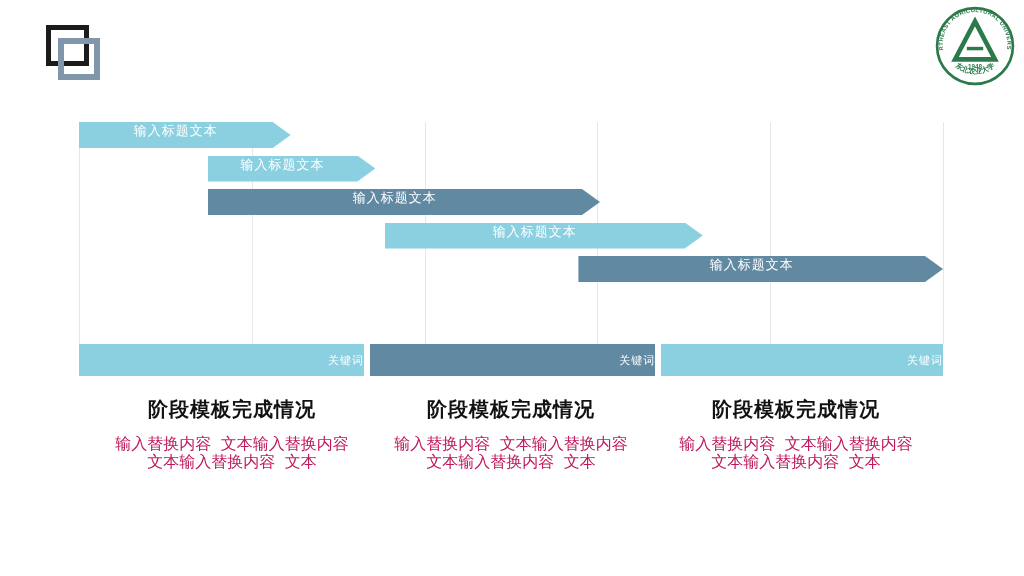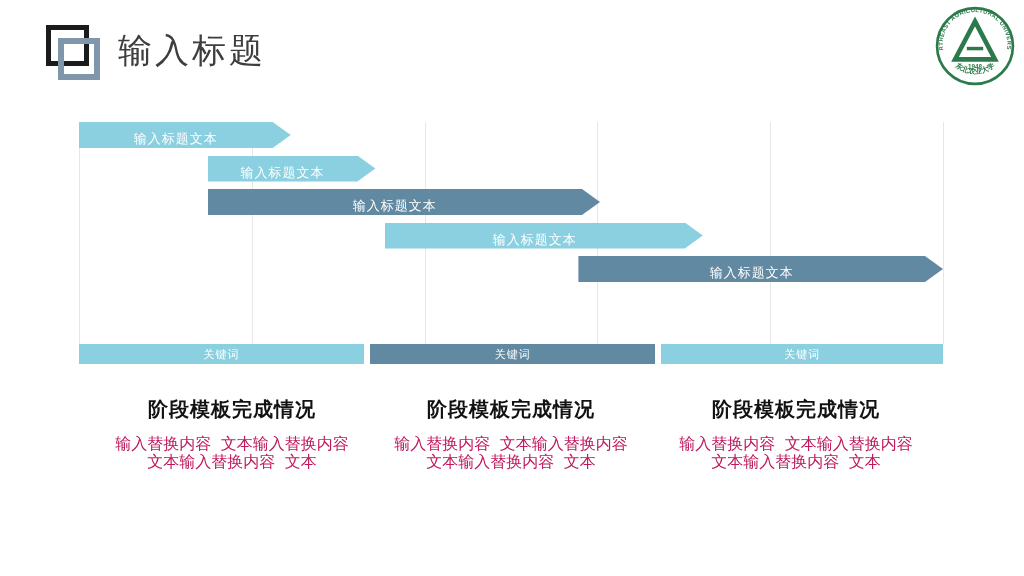--- a/index.html
+++ b/index.html
@@ -14,44 +14,43 @@
   .sq-front{position:absolute;left:12px;top:13px;width:30px;height:30px;border:6px solid #8096ab;background:transparent;}
   .page-title{position:absolute;left:118px;top:28px;font-size:34px;color:#3e3e3e;letter-spacing:3px;font-weight:400;}
   
   .seal{position:absolute;left:934px;top:5px;width:82px;height:82px;}
   
   .chart{position:absolute;left:79px;top:122px;width:864px;height:242px;}
   .gridline{position:absolute;top:0;bottom:20px;width:1px;background:#e7e7e7;}
   .gbar{
     position:absolute;height:26px;box-sizing:border-box;
     clip-path:polygon(0 0,calc(100% - 18px) 0,100% 50%,calc(100% - 18px) 100%,0 100%);
-    display:flex;align-items:flex-end;justify-content:center;padding-right:18px;
+    display:flex;align-items:flex-start;justify-content:center;padding-right:18px;
     color:#ffffff;font-size:13px;letter-spacing:1px;white-space:nowrap;
   }
   .kbar{
-    position:absolute;top:222px;height:20px;
-    display:flex;align-items:center;justify-content:center;
+    position:absolute;top:222px;height:32px;
+    display:flex;align-items:center;justify-content:flex-end;
     color:#ffffff;font-size:11px;letter-spacing:1px;
   }
   
   .stage{position:absolute;top:396px;width:260px;text-align:center;}
   .stage .hd{font-size:20px;font-weight:bold;color:#121212;letter-spacing:1px;margin-bottom:12px;}
   .stage .ln{font-size:16px;color:#be185d;line-height:18px;word-spacing:5px;}
   .stage1{left:102px;} .stage2{left:381px;} .stage3{left:666px;}
 </style>
 </head>
 <body>
 
 <div class="slide">
 
   <div class="icon-wrap">
     <div class="sq-back"></div>
     <div class="sq-front"></div>
   </div>
-  <div class="page-title">输入标题</div>
 
   <div class="seal">
     <svg viewBox="0 0 80 80" width="82" height="82">
       <circle cx="40" cy="40" r="37" fill="#ffffff" stroke="#2c7a4b" stroke-width="2.6"></circle>
       <defs>
         <path id="topArc" d="M 9,44 A 31.5,31.5 0 1 1 71,44"></path>
         <path id="botArc" d="M 13,50 A 30,30 0 0 0 67,50"></path>
       </defs>
       <text font-size="5.6" fill="#2c7a4b" font-weight="bold" letter-spacing="0.4">
         <textPath xlink:href="#topArc" href="#topArc" startOffset="50%" text-anchor="middle">NORTHEAST AGRICULTURAL UNIVERSITY</textPath>

